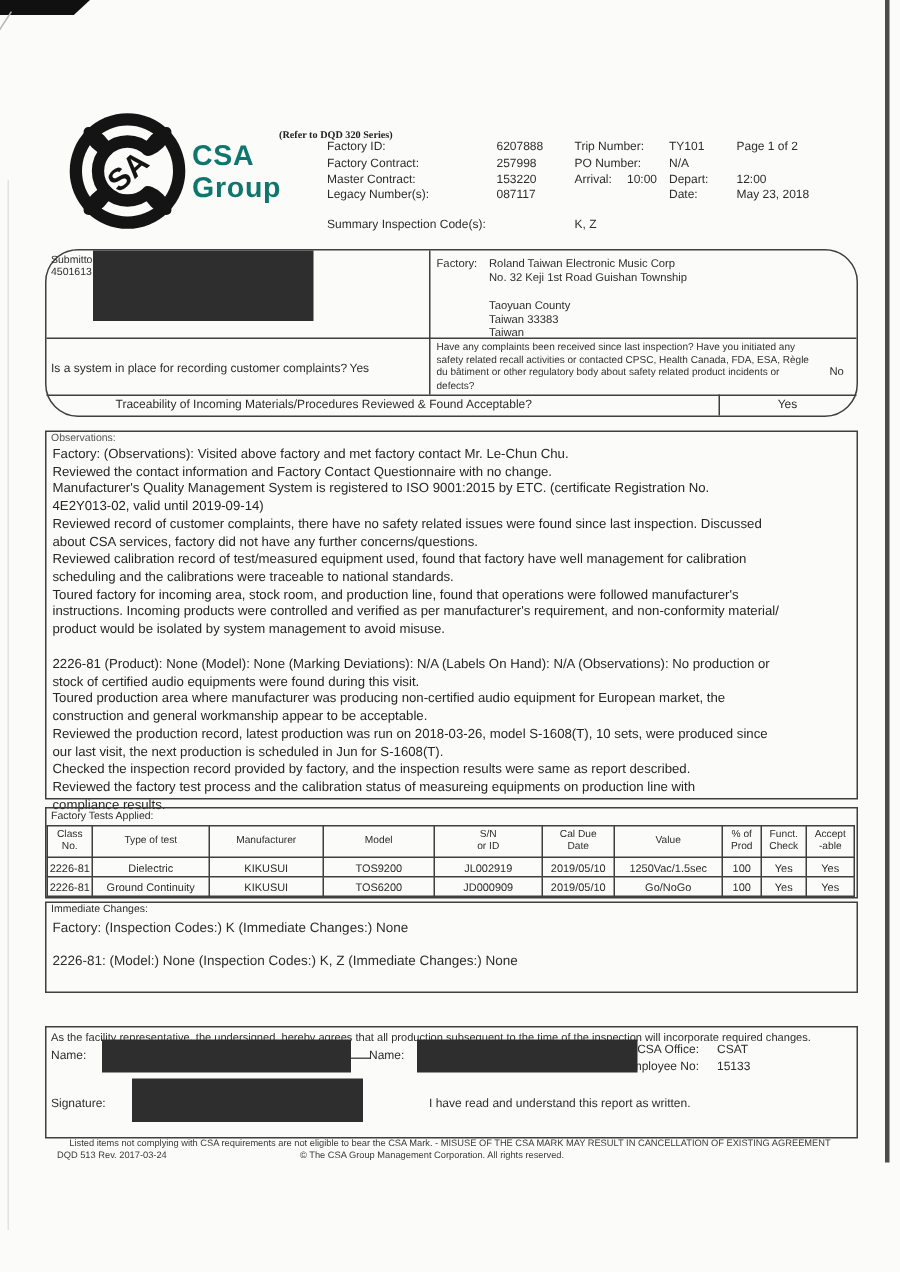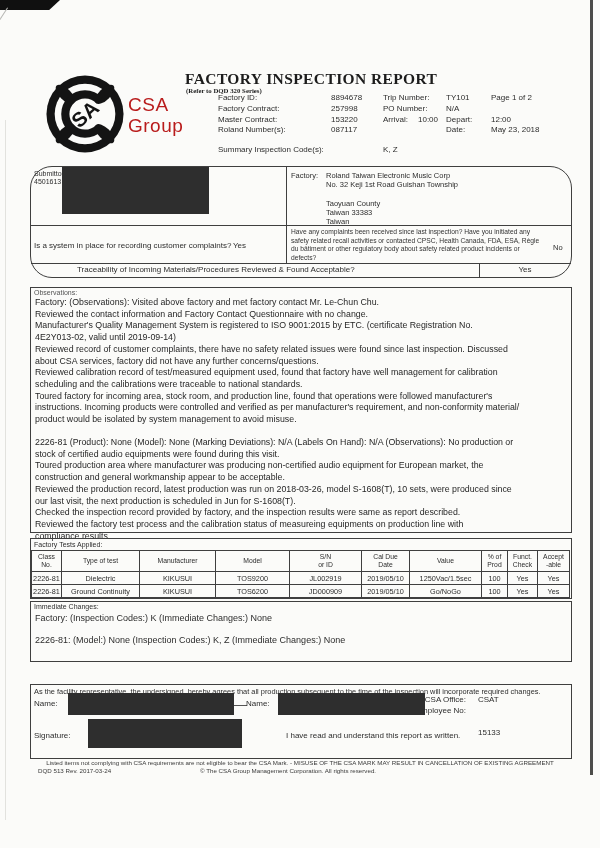--- a/index.html
+++ b/index.html
@@ -11,21 +11,21 @@
   }
   .abs{position:absolute;}
   
   .corner-mark{left:0;top:0;width:60px;height:10px;background:#101010;
     clip-path:polygon(0 0,100% 0,82% 100%,0 100%);}
   .fold-line{left:8px;top:8px;width:170px;height:1px;background:#b5b5b2;
     transform:rotate(123deg);transform-origin:left top;}
   .edge-right{left:590px;top:0;width:3px;height:775px;background:#4c4c4a;}
   .edge-left{left:5px;top:120px;width:1px;height:700px;background:#e2e2de;}
   
-  .brand{left:128px;top:94px;font-size:19px;font-weight:normal;line-height:21px;color:#b91c1c;letter-spacing:.5px;}
+  .brand{left:128px;top:94px;font-size:19px;font-weight:bold;line-height:21px;color:#0f766e;letter-spacing:.5px;}
   .rpt-title{left:185px;top:70px;font-family:"Liberation Serif",serif;font-size:15.5px;font-weight:bold;color:#1c1c1c;letter-spacing:.4px;}
   .rpt-sub{left:186px;top:87px;font-family:"Liberation Serif",serif;font-size:6.8px;font-weight:bold;color:#222;}
   .hdr-fields{left:185px;top:93px;width:400px;font-size:8px;}
   .hrow{position:relative;height:10.8px;}
   .hrow span{position:absolute;white-space:nowrap;padding-left:33px;}
   .c0{left:0;} .c1{left:113px;} .c2{left:165px;} .c2v{left:200px;} .c3{left:228px;} .c4{left:273px;}
   .summary-row{margin-top:9px;}
   
   .box{position:absolute;border:1px solid #3f3f3f;background:transparent;}
   .tiny{font-size:7px;} .small{font-size:7.5px;}
@@ -70,47 +70,46 @@
       </g>
       <circle cx="50" cy="50" r="24" fill="none" stroke="#141414" stroke-width="10" stroke-dasharray="113 38" stroke-dashoffset="-19"></circle>
       <text x="50" y="59" text-anchor="middle" font-family="Liberation Sans, sans-serif" font-size="25" font-weight="bold" fill="#141414" transform="rotate(-42 50 50)">SA</text>
     </svg>
   </div>
   <div class="abs brand">
     <div>CSA</div>
     <div>Group</div>
   </div>
 
-  <div class="abs rpt-title">FACTORY INSPECTION REPORT</div>
   <div class="abs rpt-sub">(Refer to DQD 320 Series)</div>
 
   <div class="abs hdr-fields">
     <div class="hrow">
       <span class="c0">Factory ID:</span>
-      <span class="c1">8894678</span>
+      <span class="c1">6207888</span>
       <span class="c2">Trip Number:</span>
       <span class="c3">TY101</span>
       <span class="c4">Page 1 of 2</span>
     </div>
     <div class="hrow">
       <span class="c0">Factory Contract:</span>
       <span class="c1">257998</span>
       <span class="c2">PO Number:</span>
       <span class="c3">N/A</span>
     </div>
     <div class="hrow">
       <span class="c0">Master Contract:</span>
       <span class="c1">153220</span>
       <span class="c2">Arrival:</span>
       <span class="c2v">10:00</span>
       <span class="c3">Depart:</span>
       <span class="c4">12:00</span>
     </div>
     <div class="hrow">
-      <span class="c0">Roland Number(s):</span>
+      <span class="c0">Legacy Number(s):</span>
       <span class="c1">087117</span>
       <span class="c3">Date:</span>
       <span class="c4">May 23, 2018</span>
     </div>
     <div class="hrow summary-row">
       <span class="c0">Summary Inspection Code(s):</span>
       <span class="c2">K, Z</span>
     </div>
   </div>
 
@@ -237,21 +236,21 @@
   </div>
 
   <div class="box" style="left:30px;top:684px;width:540px;height:73px;">
     <div class="abs" style="left:3px;top:2px;font-size:7.4px;white-space:nowrap;">As the facility representative, the undersigned, hereby agrees that all production subsequent to the time of the inspection will incorporate required changes.</div>
     <div class="abs" style="left:3px;top:14px;font-size:8px;">Name:</div>
     <div class="dash" style="left:202px;top:20px;width:14px;"></div>
     <div class="abs" style="left:215px;top:14px;font-size:8px;">Name:</div>
     <div class="abs" style="left:340px;top:10px;width:95px;text-align:right;font-size:8px;">CSA Office:</div>
     <div class="abs" style="left:447px;top:10px;font-size:8px;">CSAT</div>
     <div class="abs" style="left:340px;top:21px;width:95px;text-align:right;font-size:8px;">Employee No:</div>
-    <div class="abs" style="left:447px;top:21px;font-size:8px;margin-top:22px;">15133</div>
+    <div class="abs" style="left:447px;top:21px;font-size:8px;">15133</div>
     <div class="abs" style="left:3px;top:46px;font-size:8px;">Signature:</div>
     <div class="abs" style="left:255px;top:46px;font-size:8px;">I have read and understand this report as written.</div>
   </div>
   <div class="redaction" style="left:68px;top:693px;width:166px;height:22px;"></div>
   <div class="redaction" style="left:278px;top:693px;width:147px;height:22px;"></div>
   <div class="redaction" style="left:88px;top:719px;width:154px;height:29px;"></div>
 
   <div class="abs footer" style="left:30px;top:759px;width:540px;text-align:center;">Listed items not complying with CSA requirements are not eligible to bear the CSA Mark. - MISUSE OF THE CSA MARK MAY RESULT IN CANCELLATION OF EXISTING AGREEMENT</div>
   <div class="abs footer" style="left:38px;top:767px;">DQD 513 Rev. 2017-03-24</div>
   <div class="abs footer" style="left:200px;top:767px;">© The CSA Group Management Corporation.  All rights reserved.</div>

